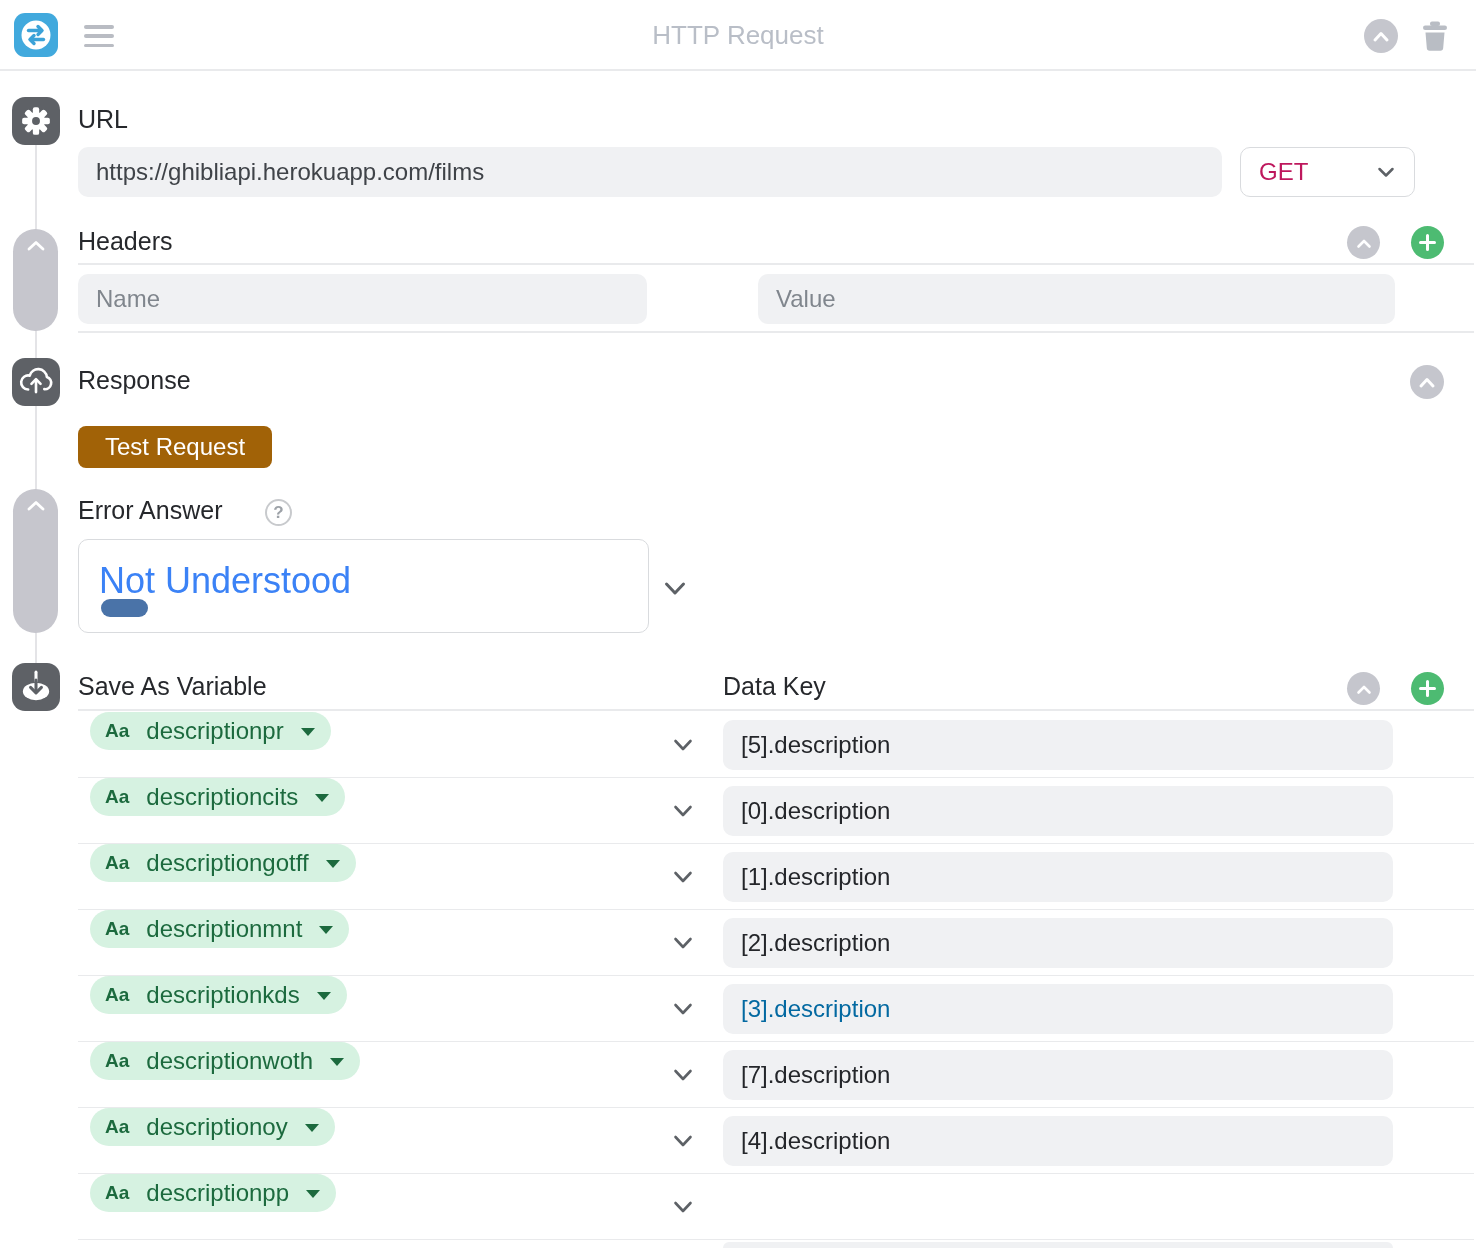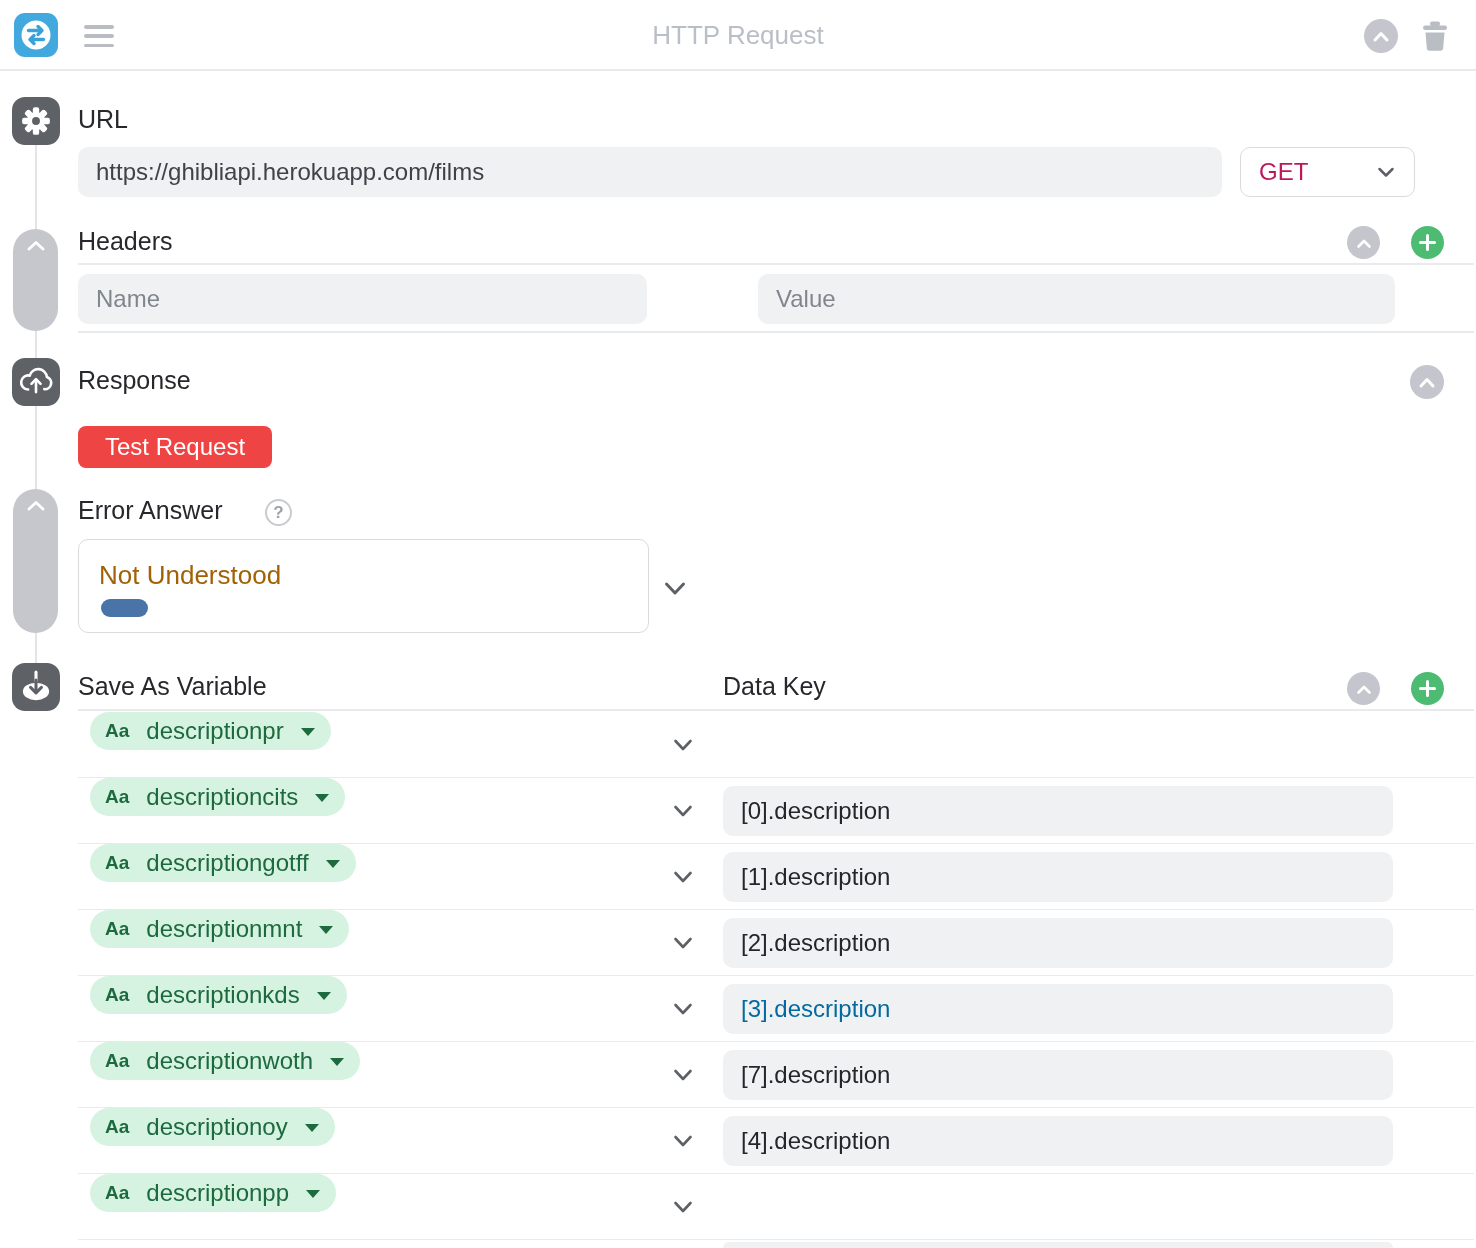--- a/index.html
+++ b/index.html
@@ -28,28 +28,28 @@
   .gray-input::placeholder{color:#80868d;opacity:1;}
   .divider{position:absolute;left:78px;right:2px;height:1.5px;background:#e9eaec;}
   .plus-btn{width:33px;height:33px;border-radius:50%;background:#4dbb72;display:flex;align-items:center;justify-content:center;cursor:pointer;}
   .sm-circle{width:33px;height:33px;border-radius:50%;background:#c5c6cd;display:flex;align-items:center;justify-content:center;cursor:pointer;}
 
   
   .method-select{position:absolute;left:1240px;top:147px;width:175px;height:50px;background:#fff;border:1.5px solid #d9dbde;border-radius:10px;display:flex;align-items:center;justify-content:space-between;padding:0 16px 0 18px;cursor:pointer;}
   .method-select .val{font-size:24px;color:#be185d;}
 
   
-  .test-btn{position:absolute;left:78px;top:426px;height:42px;padding:0 27px;border:none;border-radius:8px;background:#ef4444;color:#fff;font-size:24px;font-weight:500;cursor:pointer;}
+  .test-btn{position:absolute;left:78px;top:426px;height:42px;padding:0 27px;border:none;border-radius:8px;background:#a16207;color:#fff;font-size:24px;font-weight:500;cursor:pointer;}
 
   
   .help{position:absolute;left:265px;top:499px;width:27px;height:27px;border-radius:50%;border:2px solid #c8cacd;color:#9da2a8;font-size:17px;font-weight:600;display:flex;align-items:center;justify-content:center;cursor:pointer;}
 
   
   .answer-box{position:absolute;left:78px;top:539px;width:571px;height:94px;background:#fff;border:1.5px solid #d9dbde;border-radius:10px;cursor:pointer;}
-  .answer-box .name{position:absolute;left:20px;top:20px;font-size:26px;color:#a16207;}
+  .answer-box .name{position:absolute;left:20px;top:20px;font-size:36px;color:#3b82f6;}
   .answer-box .chip{position:absolute;left:22px;bottom:15px;width:47px;height:18px;border-radius:9px;background:#4a73a8;}
   .answer-chevron{position:absolute;left:659px;top:572px;cursor:pointer;}
 
   
   .row{position:absolute;left:0;width:1476px;height:66px;}
   .row .divider{bottom:0;}
   .var-pill{position:absolute;left:90px;top:0;height:38px;display:inline-flex;align-items:center;gap:17px;padding:0 16px 0 15px;border-radius:19px;background:#d6f2e1;cursor:pointer;}
   .var-pill .aa{font-size:19px;font-weight:700;color:#1c6a3e;}
   .var-pill .vname{font-size:24px;font-weight:500;color:#1c6a3e;white-space:nowrap;}
   .var-pill .tri{width:0;height:0;border-left:7px solid transparent;border-right:7px solid transparent;border-top:8px solid #1c6a3e;margin-top:2px;}
@@ -201,20 +201,21 @@
   <div>
   <div class="row" style="top: 712px;">
     <div class="var-pill">
       <span class="aa">Aa</span>
       <span class="vname">descriptionpr</span>
       <span class="tri"></span>
     </div>
     <svg class="row-chevron" width="28" height="28" viewBox="0 0 28 28">
       <polyline points="6.5,10 14,18 21.5,10" fill="none" stroke="#5d6166" stroke-width="2.6" stroke-linecap="round" stroke-linejoin="round"></polyline>
     </svg>
+    <input class="gray-input" style="color: rgb(36, 38, 42);" value="[5].description">
     <div class="divider"></div>
   </div>
 
   <div class="row" style="top: 778px;">
     <div class="var-pill">
       <span class="aa">Aa</span>
       <span class="vname">descriptioncits</span>
       <span class="tri"></span>
     </div>
     <svg class="row-chevron" width="28" height="28" viewBox="0 0 28 28">

